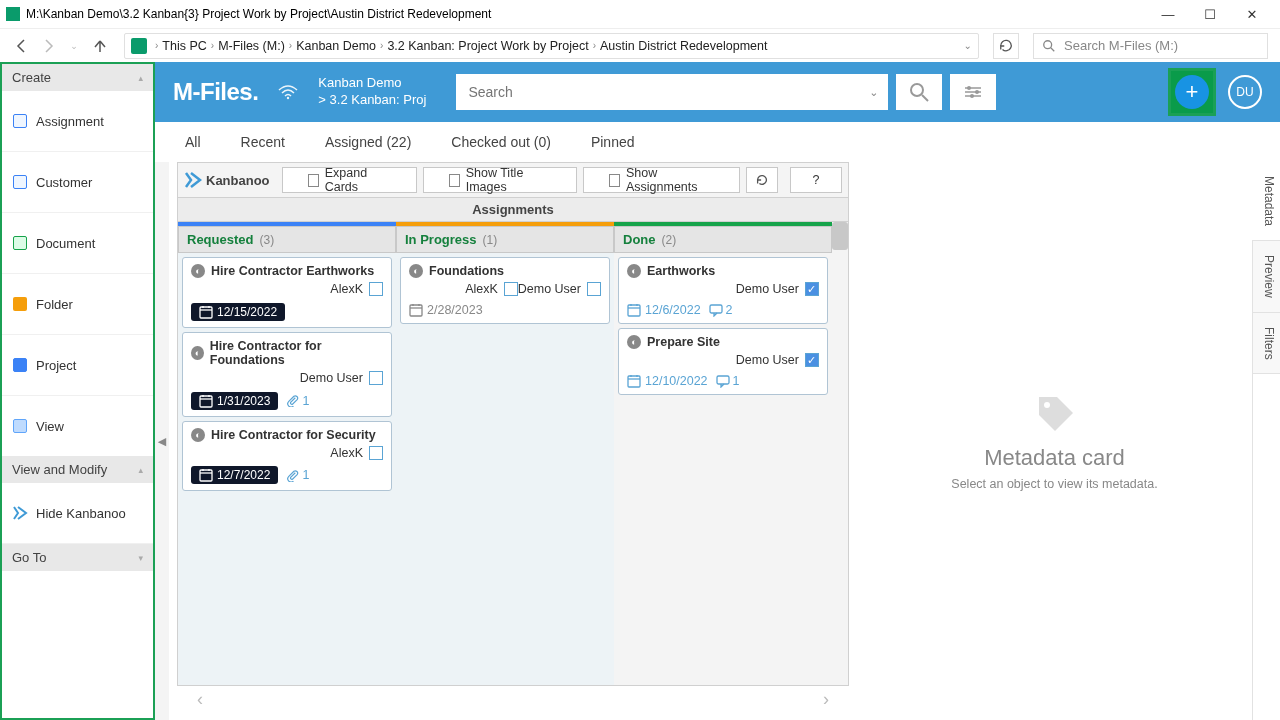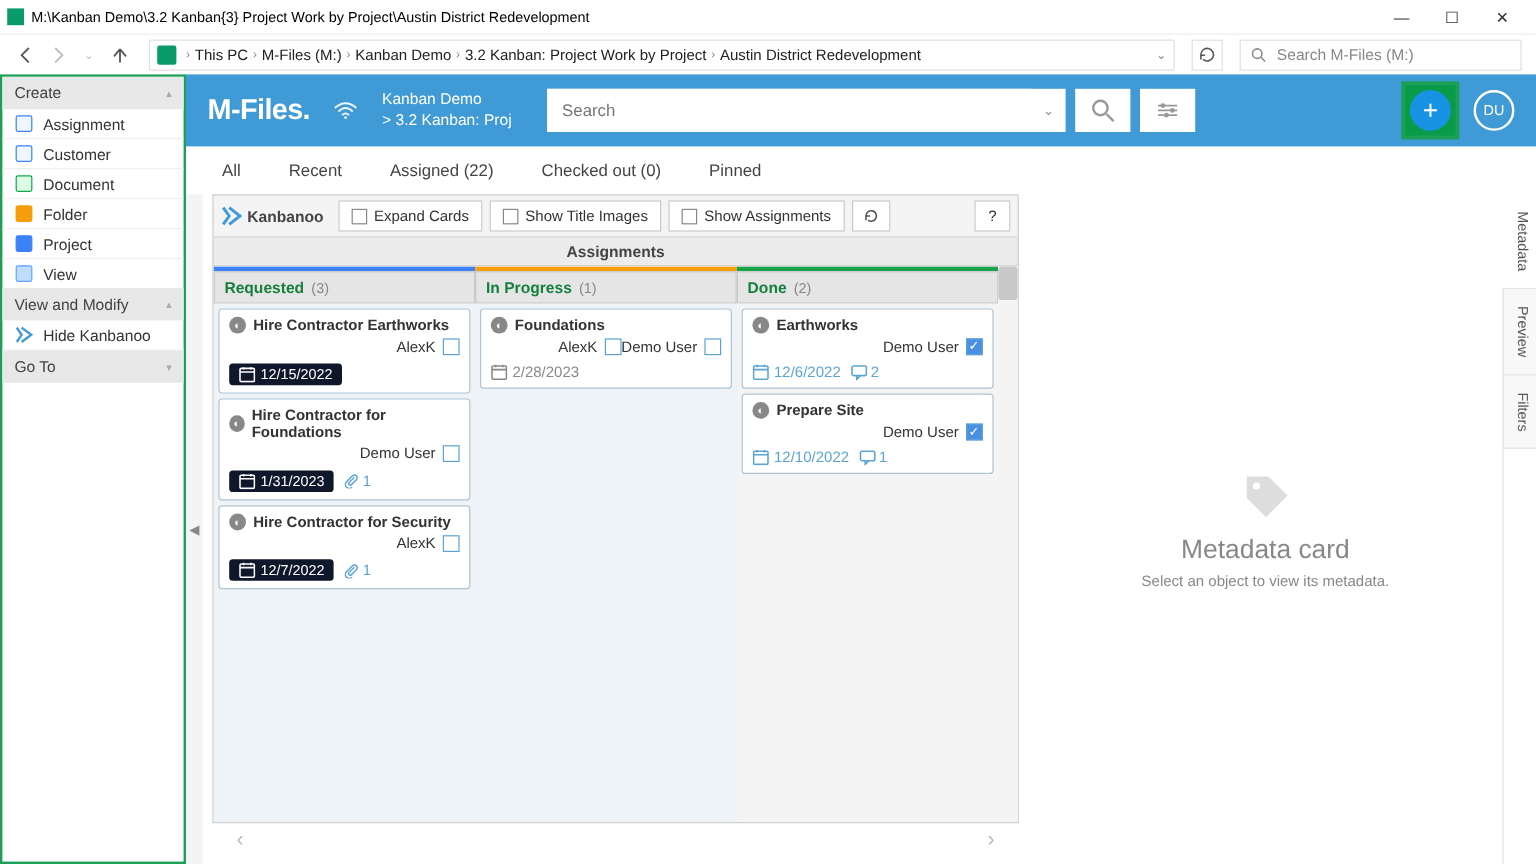--- a/index.html
+++ b/index.html
@@ -23,21 +23,21 @@
   .refresh-btn { width: 26px; height: 26px; border:1px solid #e0e0e0; display:flex; align-items:center; justify-content:center; cursor:pointer; margin-right:8px;}
   .searchbox { width: 235px; height: 26px; border: 1px solid #e0e0e0; display:flex; align-items:center; padding: 0 8px; color:#888; gap:8px;}
   
   
   .main { display: flex; height: calc(720px - 62px); }
   
   
   .sidebar { width: 163px; border: 2px solid #1ba055; display:flex; flex-direction:column; }
   .side-section-hdr { background: #e8e8e8; padding: 6px 10px; color:#424242; font-size: 13px; display:flex; align-items:center; justify-content:space-between;}
   .side-section-hdr .caret { font-size:9px; color:#aaa;}
-  .side-item { padding: 4px 10px; display:flex; align-items:center; gap:8px; cursor:pointer; border-bottom: 1px solid #f0f0f0;}
+  .side-item { padding: 22px 10px; display:flex; align-items:center; gap:8px; cursor:pointer; border-bottom: 1px solid #f0f0f0;}
   .side-item:last-child { border-bottom:none;}
   .side-icon { width:16px; height:16px; display:flex; align-items:center; justify-content:center; font-size:13px;}
   .ic-box { width:14px; height:14px; border:1.5px solid; border-radius:2px;}
   .ic-assign { border-color:#3b82f6; background:#eff6ff;}
   .ic-cust { border-color:#3b82f6; background:#eff6ff;}
   .ic-doc { border-color:#16a34a; background:#dcfce7;}
   .ic-folder { background:#f59e0b; border:none;}
   .ic-proj { border-color:#3b82f6; background:#3b82f6;}
   .ic-view { border-color:#60a5fa; background:#bfdbfe;}
   
@@ -62,21 +62,21 @@
   
   
   .tabs { height:40px; display:flex; align-items:center; gap:40px; padding:0 30px; font-size:14px;}
   .tab { color:#444; cursor:pointer;}
   
   
   .kb-area {flex:1; background:#fff; padding:0 8px 8px 8px; display:flex; flex-direction:column; position:relative; min-height:0;}
   .kb-toolbar { background:#f4f4f4; border:1px solid #d0d0d0; height:36px; display:flex; align-items:center; padding:0 6px; gap:6px;}
   .kb-logo { display:flex; align-items:center; gap:4px; font-weight:bold; color:#444; margin-right:6px;}
   .kb-logo svg {width:18px;height:18px;}
-  .kb-btn { background:#fff; border:1px solid #c8c8c8; height:26px; padding:0 10px; display:flex; align-items:center; gap:6px; cursor:pointer; font-size:12.5px;}
+  .kb-btn { background:#fff; border:1px solid #c8c8c8; height:26px; padding:0 25px; display:flex; align-items:center; gap:6px; cursor:pointer; font-size:12.5px;}
   .kb-chk { width:13px; height:13px; border:1px solid #888;}
   .kb-toolbar .spacer {flex:1;}
   .kb-toolbar .help {width:30px; justify-content:center;}
   
   
   .kb-title { background:#ececec; border:1px solid #d0d0d0; border-top:none; text-align:center; font-weight:bold; padding:4px 0; color:#444; position:relative;}
   
   
   .kb-cols-wrap {flex:1; display:flex; background:#f4f4f4; border:1px solid #d0d0d0; border-top:none; position:relative; min-height:0;}
   .kb-cols {flex:1; display:flex; overflow:hidden;}

